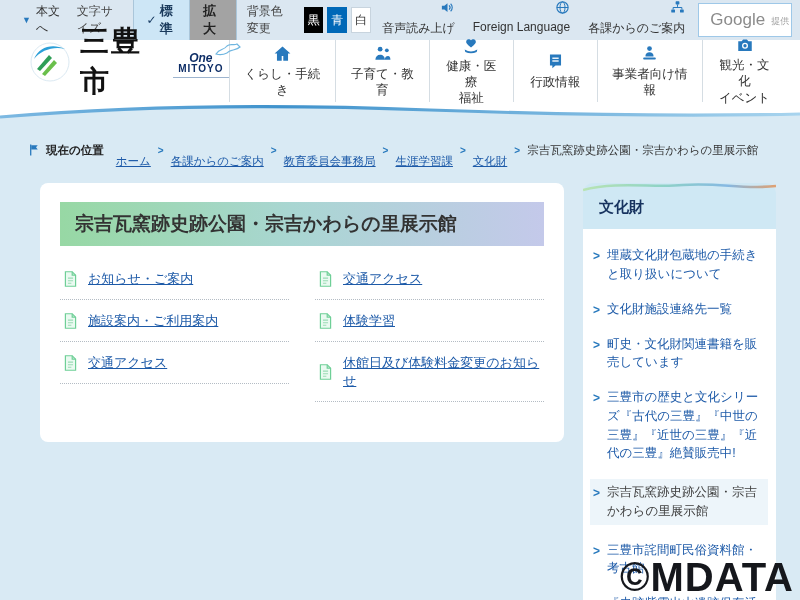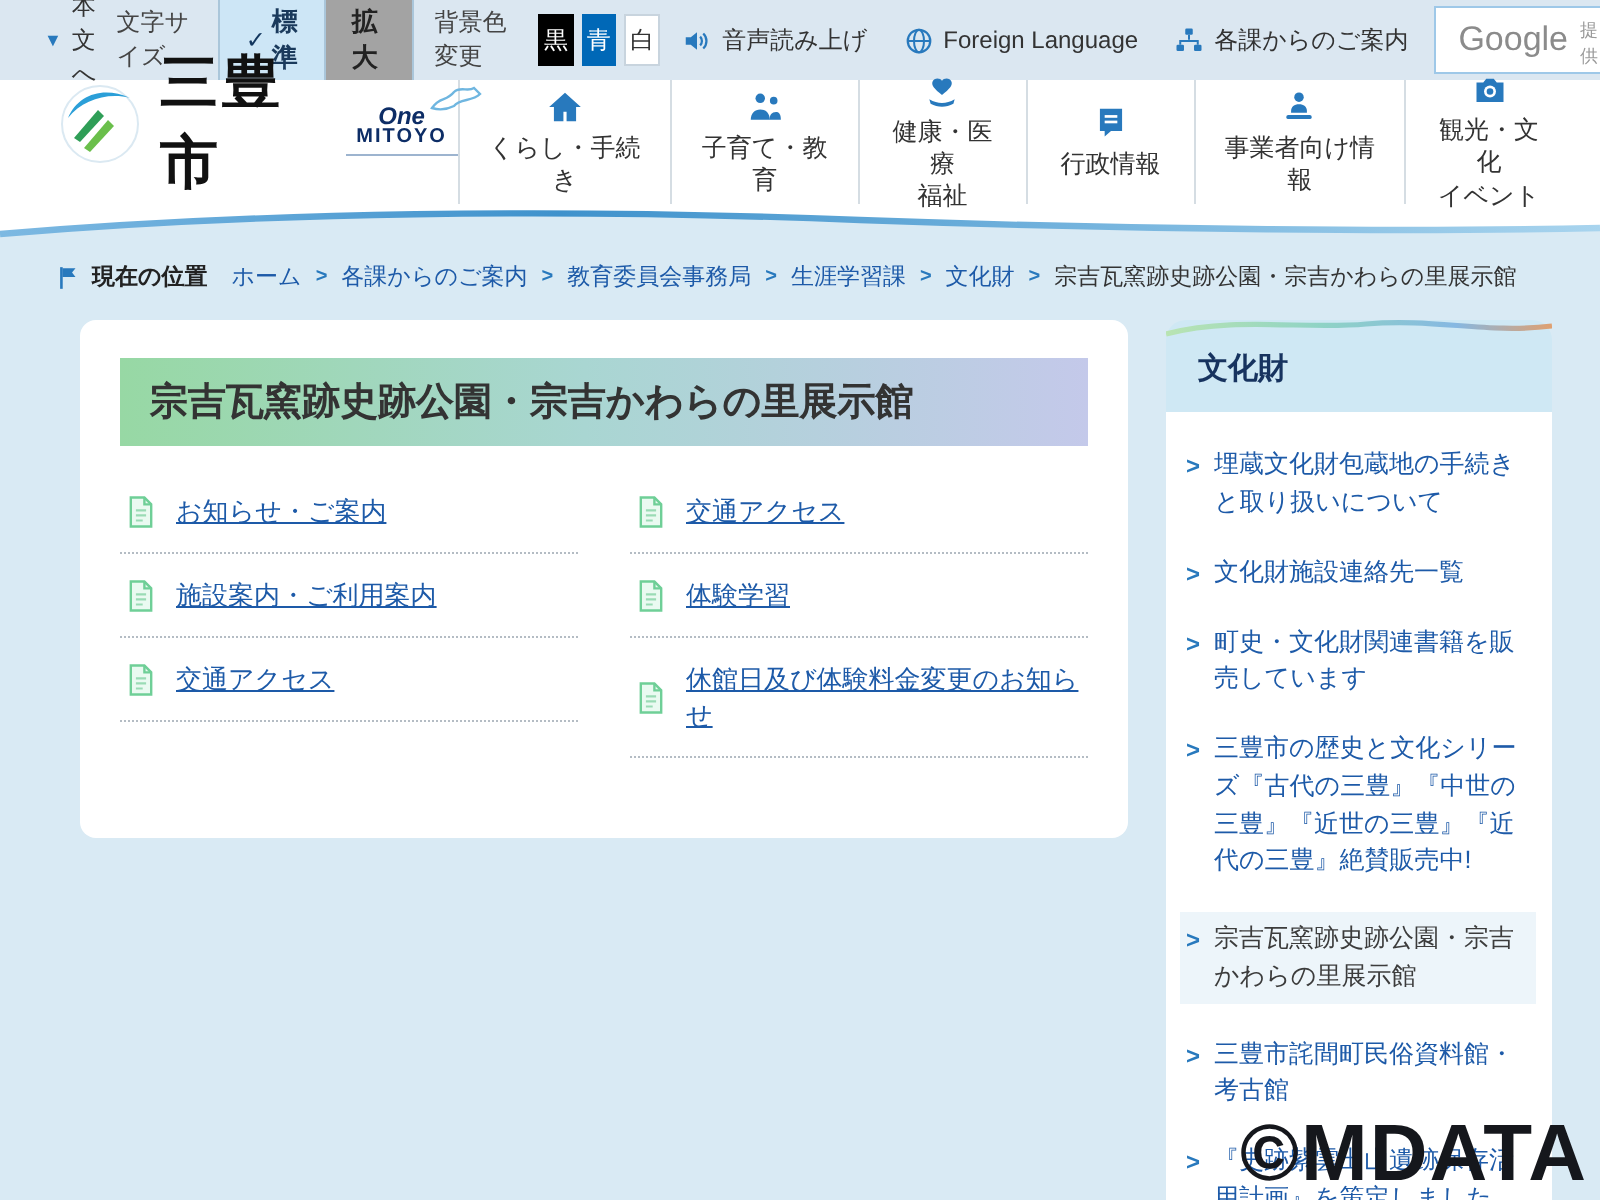--- a/index.html
+++ b/index.html
@@ -19,21 +19,21 @@
   .tb-group { margin-left:auto; display:flex; align-items:stretch; }
   .tb-label { display:flex; align-items:center; padding:0 10px; color:#444; }
   .tb-btn { display:flex; align-items:center; justify-content:center; padding:0 13px; font-weight:bold; font-size:13px; cursor:pointer; }
   .tb-btn.standard { background:#cde6f6; border-left:1px solid #aac6da; border-right:1px solid #aac6da; color:#1a3a5c; gap:3px; }
   .tb-btn.standard .chk { font-size:12px; color:#12365e; }
   .tb-btn.large { background:#a3a3a3; border-right:1px solid #aac6da; color:#222; }
   .color-btn { width:26px; height:26px; align-self:center; display:flex; align-items:center; justify-content:center; font-size:12px; margin:0 2px; cursor:pointer; }
   .color-btn.black { background:#000; color:#fff; }
   .color-btn.blue  { background:#0068b7; color:#fff; }
   .color-btn.white { background:#fff; color:#333; border:1px solid #c8d4de; }
-  .tb-link { display:flex; align-items:center; gap:5px; margin:0 9px; cursor:pointer; color:#333; white-space:nowrap; }
+  .tb-link { display:flex; align-items:flex-end; gap:5px; margin:0 9px; cursor:pointer; color:#333; white-space:nowrap;flex-direction:column; }
   .gsearch { width:120px; height:34px; align-self:center; background:#fff; border:1px solid #9ec8e8;
              margin:0 8px 0 4px; display:flex; align-items:center; padding-left:11px; gap:6px; cursor:text; }
   .gsearch .brand { color:#8b8b8b; font-size:17px; }
   .gsearch .prov  { color:#9a9a9a; font-size:9px; padding-top:3px; }
 
   
   .header { height:62px; background:#fff; display:flex; align-items:flex-end; padding:0 14px 0 30px; }
   .logo { display:flex; align-items:center; gap:10px; cursor:pointer; }
   .city-name { font-size:29px; font-weight:bold; color:#111; letter-spacing:2px; }
   .slogan { color:#0d2d66; line-height:1; text-align:center; position:relative; padding-top:8px; }
@@ -46,21 +46,21 @@
   .nav-item { display:flex; flex-direction:column; align-items:center; justify-content:center;
               padding:0 12px; border-left:1px solid #d5dde3; text-align:center; cursor:pointer; min-width:84px; }
   .nav-icon { margin-bottom:3px; }
   .nav-label { font-size:12.5px; color:#333; white-space:pre-line; line-height:1.3; }
 
   .header-wave { height:18px; background:#fff; line-height:0; }
 
   
   .breadcrumb { display:flex; align-items:center; padding:11px 0 6px 28px; font-size:11.5px; white-space:nowrap; }
   .crumb-label { font-weight:bold; margin:0 12px 0 5px; color:#222; }
-  .crumb-link { color:#1d5aa8; cursor:pointer; }
+  .crumb-link { color:#1d5aa8; text-decoration:underline; cursor:pointer;margin-top:23px; }
   .crumb-sep { color:#2879bd; margin:0 7px; font-weight:bold; font-size:10px; }
   .crumb-current { color:#333; }
 
   
   .content { display:flex; padding:8px 24px 0 40px; gap:19px; align-items:flex-start; }
   .main-card { width:524px; background:#fff; border-radius:8px; padding:19px 20px 40px; }
   .page-title { height:44px; display:flex; align-items:center; padding-left:15px;
                 font-size:19px; font-weight:bold; color:#333;
                 background:linear-gradient(90deg,#97d8a4 0%, #a9d6d2 48%, #c4c9ea 100%); }
   .links-grid { display:grid; grid-template-columns:1fr 1fr; column-gap:26px; margin-top:12px; }

